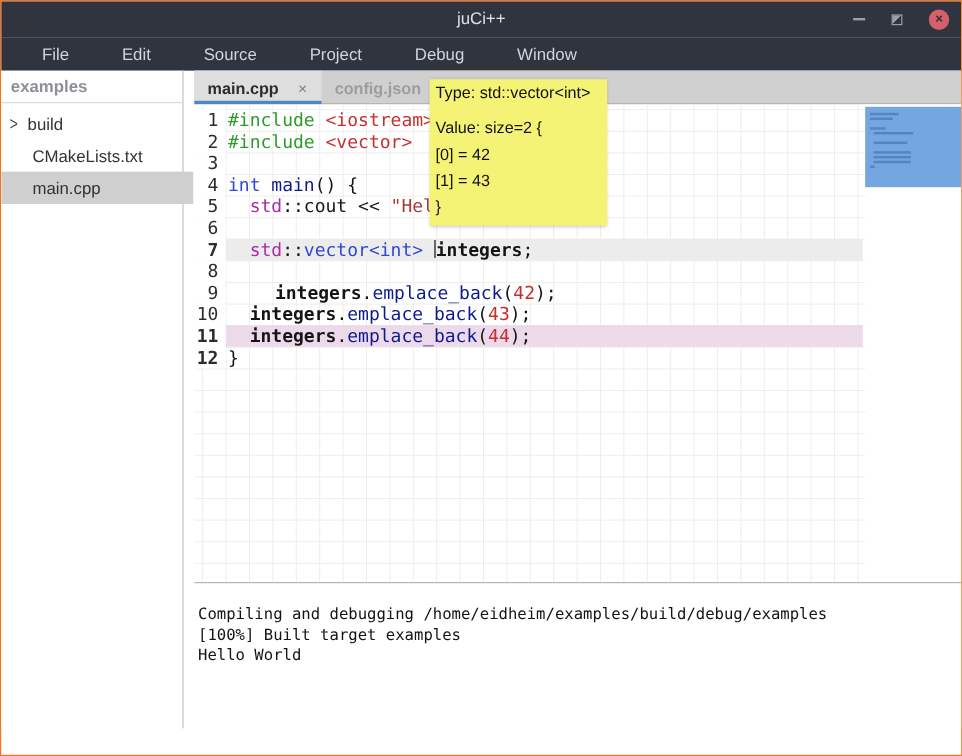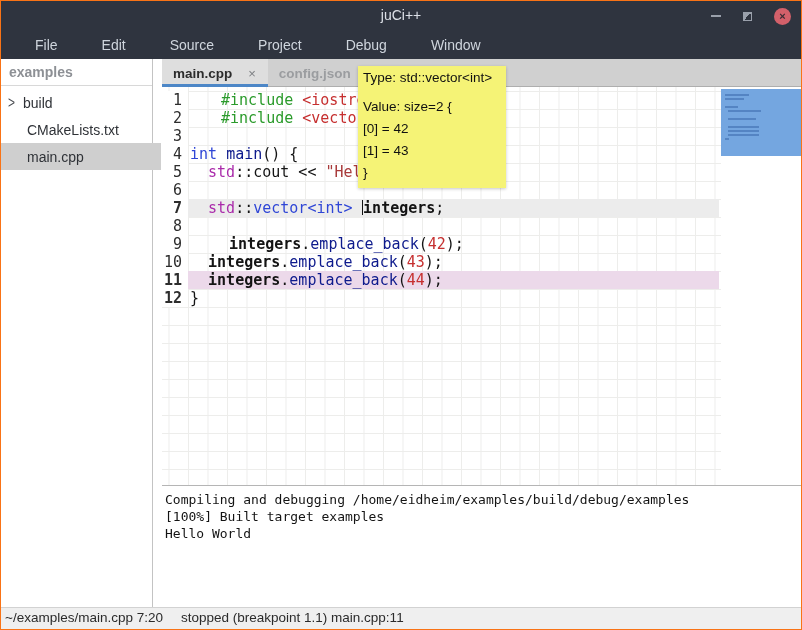--- a/index.html
+++ b/index.html
@@ -47,37 +47,37 @@
                      linear-gradient(to bottom,#ededeb 1px,transparent 1px);
     background-size:19.5px 18px;background-position:26px 4px;
     font-family:"DejaVu Sans Mono",monospace;font-size:15px;
   }
   .gutter-num{position:absolute;left:0;width:26px;height:18px;background:#fff;color:#2d2d2d;
     text-align:right;padding-right:6px;line-height:18px;}
   .gutter-num.b{font-weight:bold;}
   .code-line{position:absolute;left:26px;right:82px;height:18px;line-height:18px;white-space:pre;padding-left:2px;color:#141414;}
   .code-line.hl-cur{background:#ececec;}
   .code-line.hl-bp{background:#ecd9ea;}
-  .tk-pre{color:#2b9b2b;padding-left:31px;}
+  .tk-pre{color:#2b9b2b;}
   .tk-inc{color:#c62f2f;}
   .tk-kw{color:#2f46d6;}
   .tk-typ{color:#2f46d6;}
   .tk-fn{color:#0d1a8c;}
   .tk-ns{color:#aa2baa;}
   .tk-num{color:#c62f2f;}
   .tk-str{color:#a83a3a;}
   .tk-var{color:#141414;font-weight:bold;}
   .caret{display:inline-block;width:1.5px;height:15px;background:#111;vertical-align:-2px;}
   
   .minimap{position:absolute;right:0;top:0;width:80px;bottom:0;background:#fff;}
   .mini-viewport{position:absolute;left:0;top:2px;width:80px;height:67px;background:#74a6e0;}
   .mini-bar{position:absolute;height:2px;background:rgba(25,70,140,0.35);}
   
   .console{position:absolute;left:0;right:0;top:426px;bottom:0;background:#fff;border-top:1px solid #b5b5b5;
-    font-family:"DejaVu Sans Mono",monospace;font-size:13px;color:#141414;padding:5px 0 0 3px;}
+    font-family:"DejaVu Sans Mono",monospace;font-size:13px;color:#141414;padding:18px 0 0 3px;}
   .console div{line-height:17px;white-space:pre;}
   
   .tooltip{position:absolute;left:196px;top:7px;min-width:148px;background:#f5f376;color:#111;
     padding:3px 6px 4px 5px;font-size:13.5px;z-index:20;box-shadow:0 1px 3px rgba(0,0,0,0.22);white-space:nowrap;}
   .tooltip .tt-type{line-height:18px;margin-bottom:9px;}
   .tooltip .tt-line{line-height:22px;}
   
   .statusbar{position:absolute;left:0;top:606px;width:800px;height:22px;background:#efefef;border-top:1px solid #d2d2d2;
     font-size:13.5px;color:#2b2b2b;}
   .status-left{position:absolute;left:4px;top:2px;}
@@ -184,18 +184,14 @@
       </div>
 
       <div class="console">
         <div>Compiling and debugging /home/eidheim/examples/build/debug/examples</div>
         <div>[100%] Built target examples</div>
         <div>Hello World</div>
       </div>
     </div>
   </div>
 
-  <div class="statusbar">
-    <span class="status-left">~/examples/main.cpp 7:20</span>
-    <span class="status-center">stopped (breakpoint 1.1) main.cpp:11</span>
-  </div>
 
 </div>
 
 </body></html>

